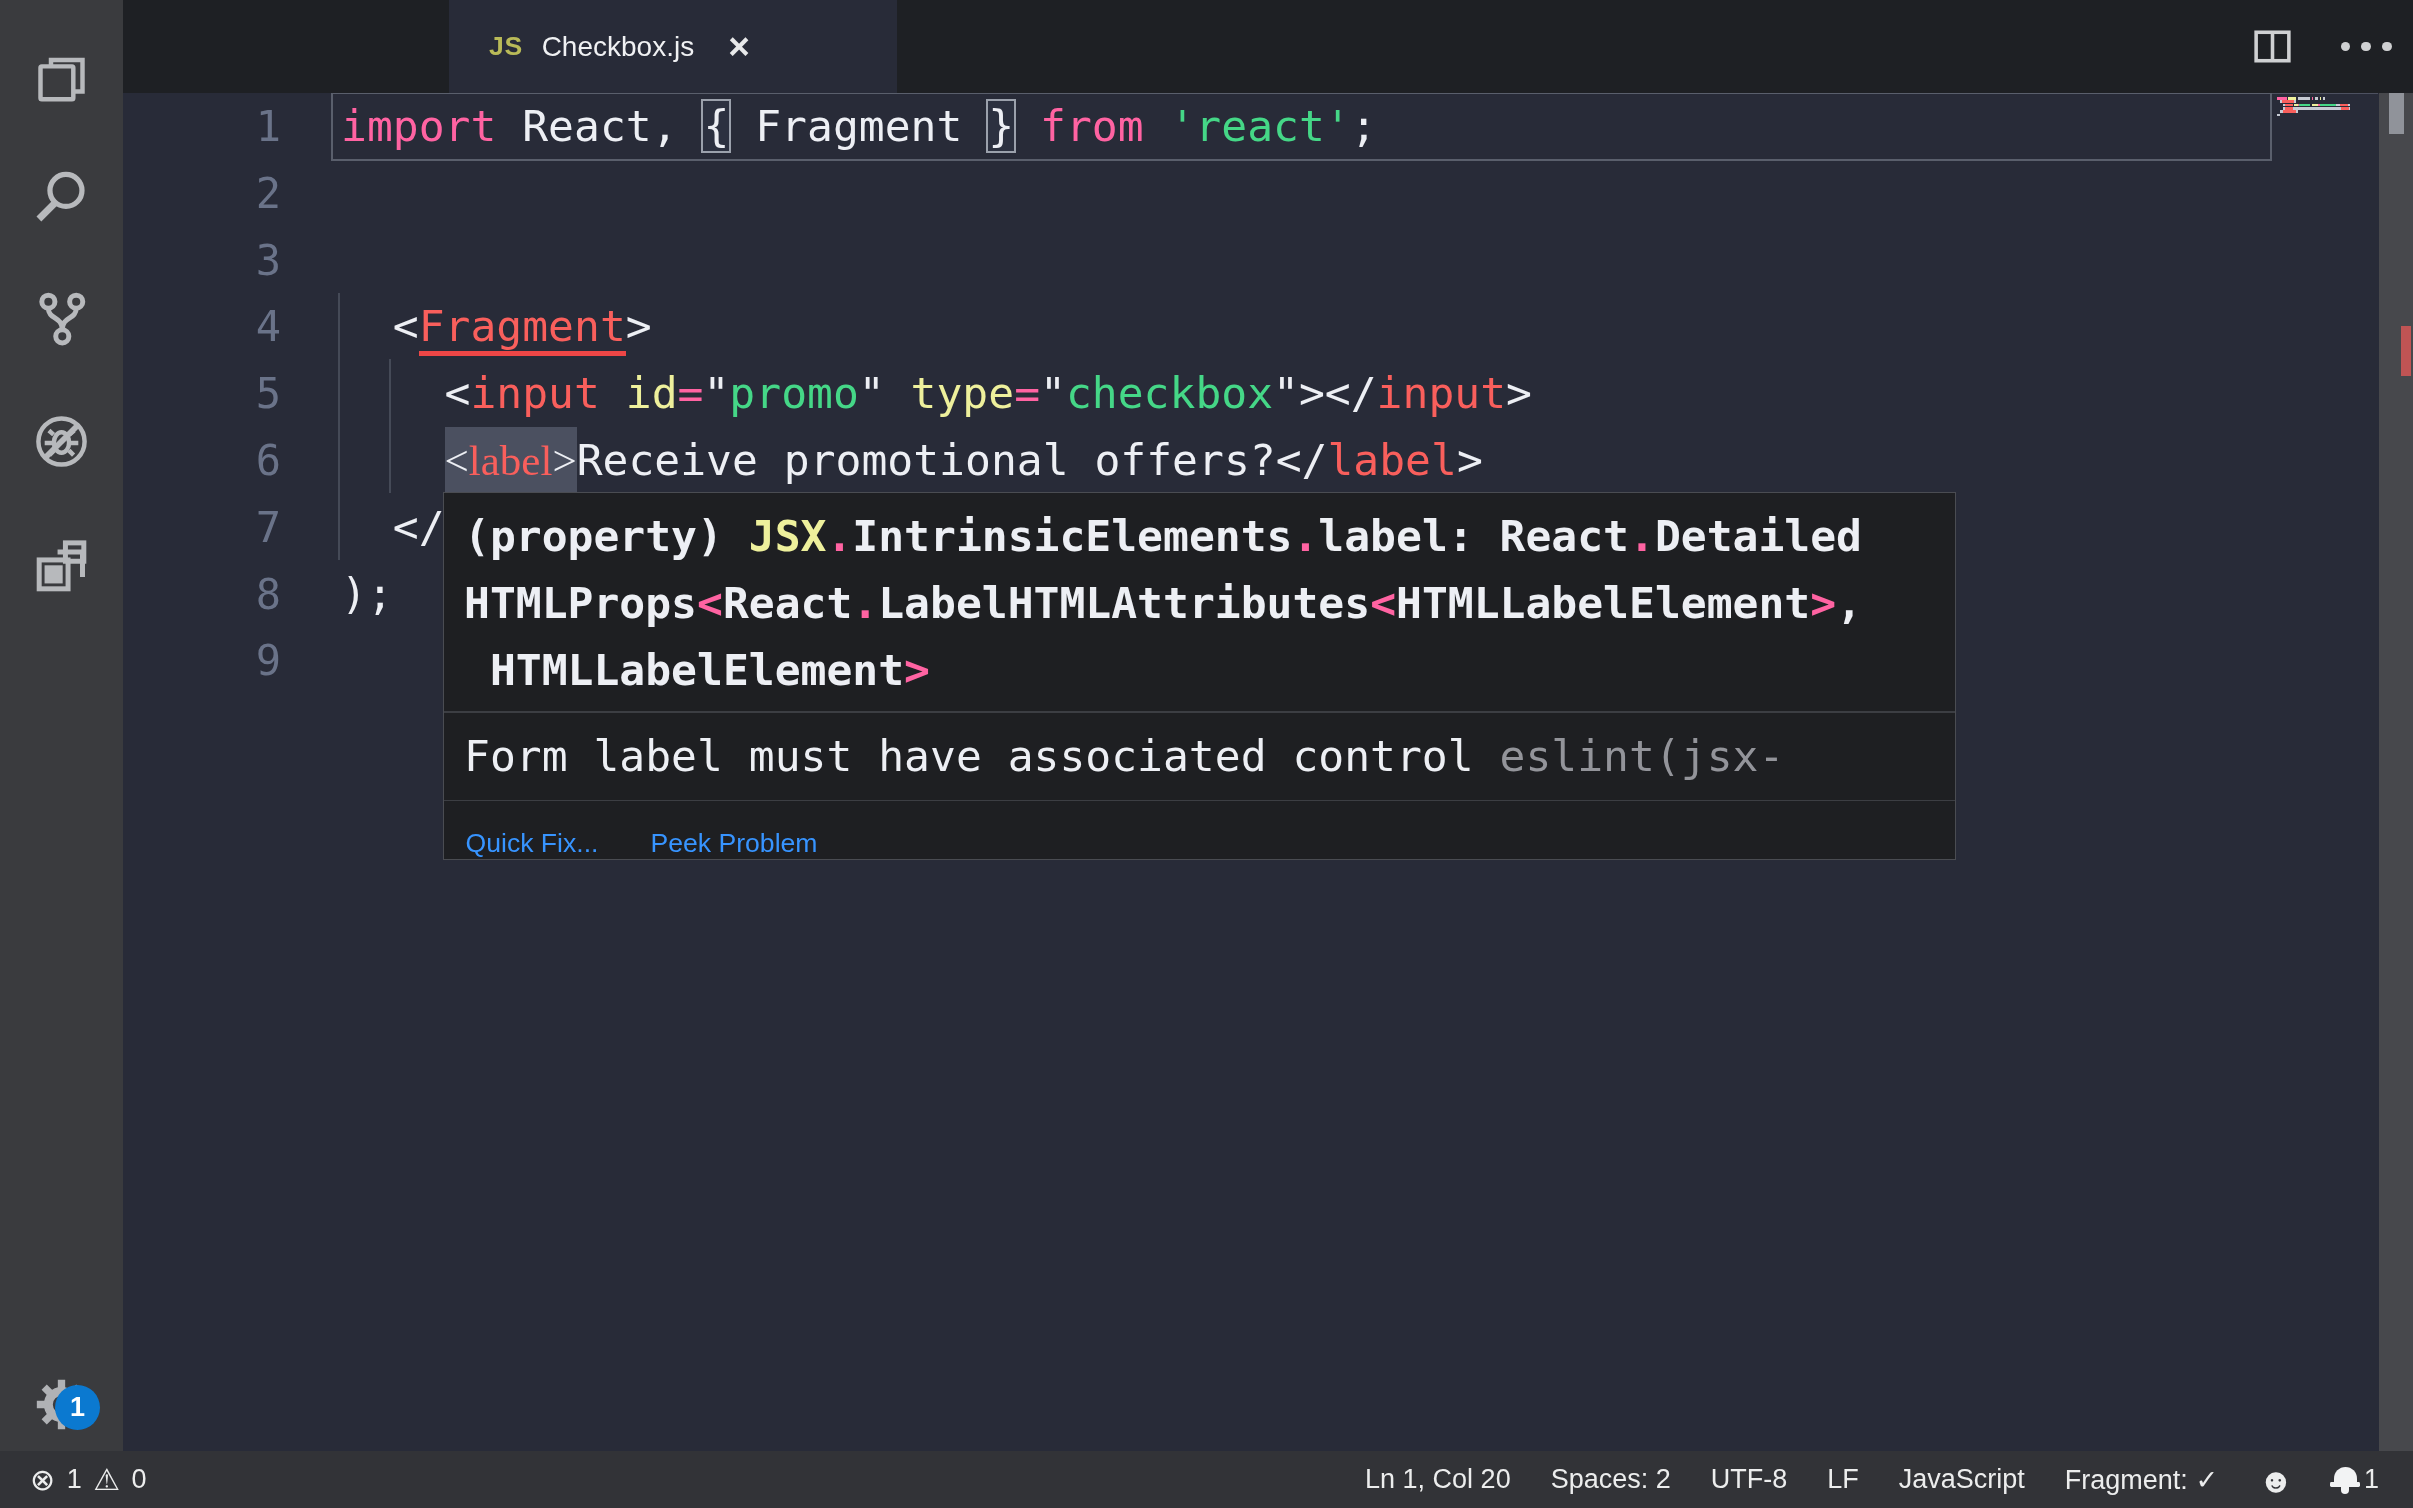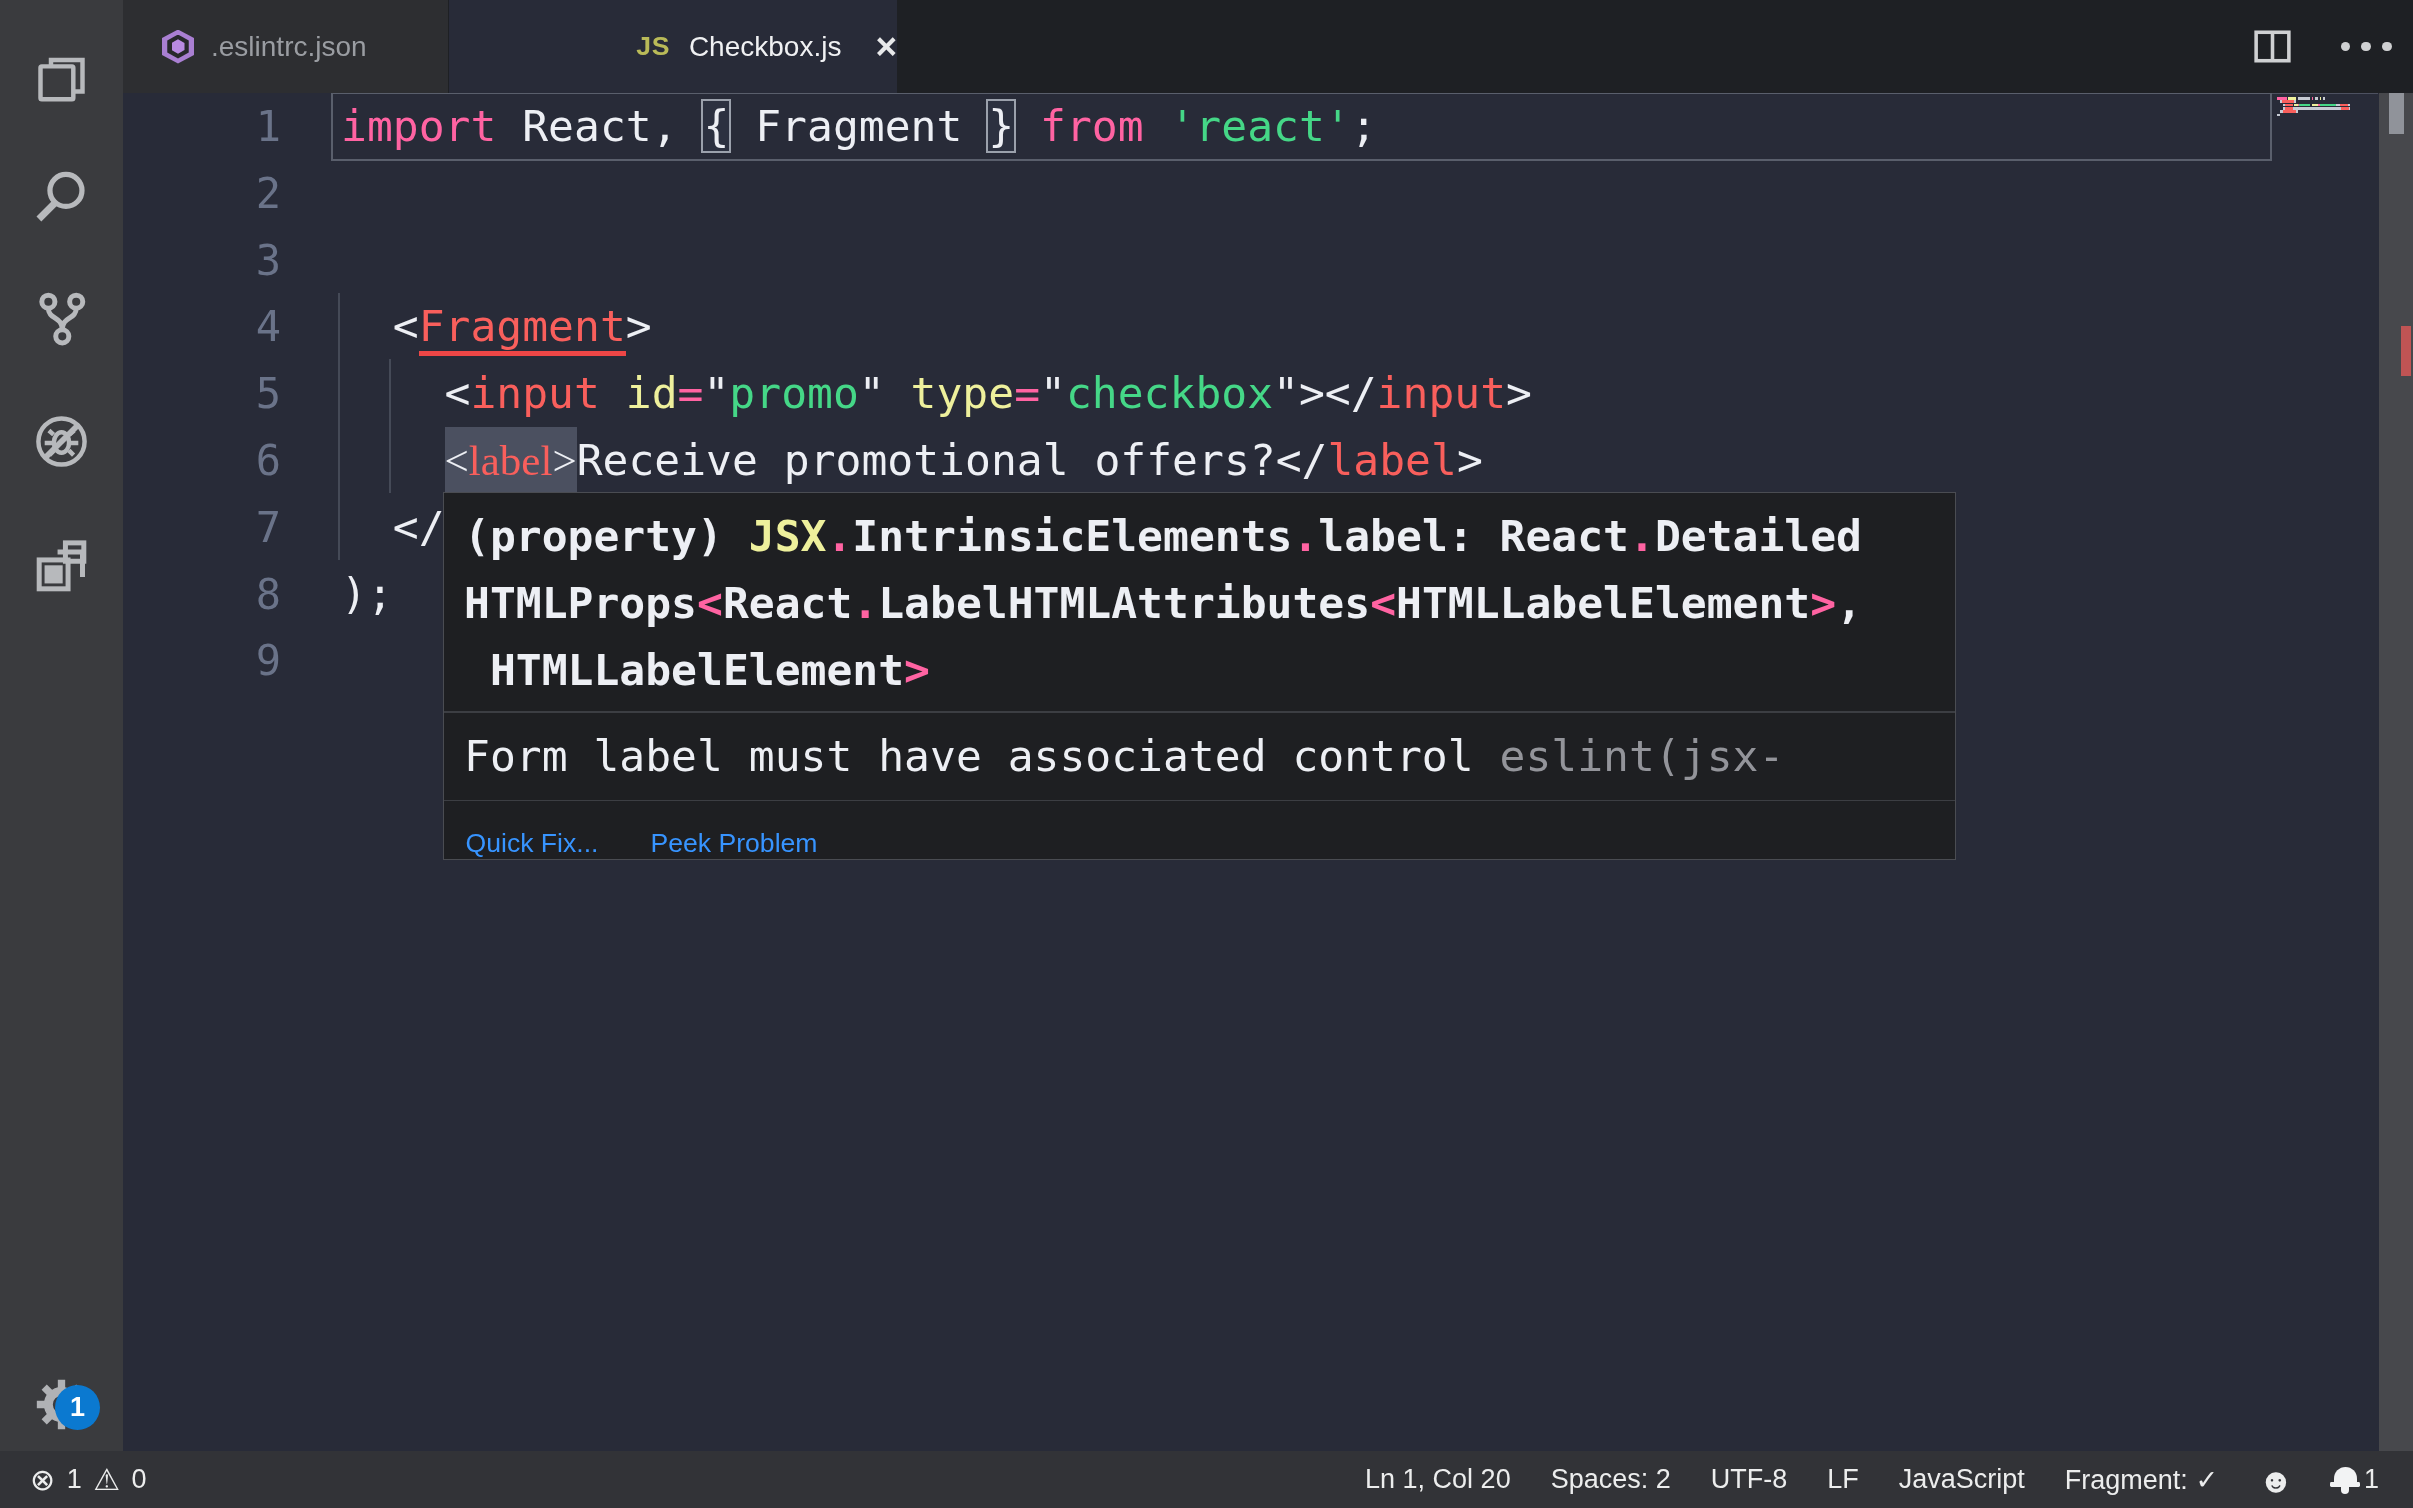--- a/index.html
+++ b/index.html
@@ -8,21 +8,21 @@
   
   #activity-bar { position:absolute; left:0; top:0; width:123px; height:1452px; background:#3a3b3e; z-index:6; }
   .act-item { position:absolute; left:0; width:123px; height:101px; display:flex; align-items:center; justify-content:center; }
   .act-item svg { width:63px; height:63px; }
   #settings-badge { position:absolute; left:55px; top:1385px; width:45px; height:45px; border-radius:50%; background:#0b79d0; color:#fff; font-size:27px; font-weight:bold; display:flex; align-items:center; justify-content:center; z-index:2; }
 
   
   #tab-bar { position:absolute; left:123px; top:0; right:0; height:93px; background:#1e2024; z-index:5; }
   .tab { position:absolute; top:0; height:93px; display:flex; align-items:center; }
   #tab-eslintrc { left:0; width:325px; background:#2d2e31; padding-left:39px; }
-  #tab-checkbox { left:326px; width:448px; background:#282b38; padding-left:40px;justify-content:flex-end; }
+  #tab-checkbox { left:326px; width:448px; background:#282b38; padding-left:40px; }
   .tab-label { font-size:28px; }
   #tab-eslintrc .tab-label { color:#9a9da2; margin-left:17px; }
   #tab-checkbox .tab-label { color:#f0f1f3; margin-left:18.7px; }
   .js-badge { color:#b9ba58; font-weight:bold; font-size:26.6px; letter-spacing:0.7px; }
   .close-x { color:#e8e9ea; font-size:37px; font-weight:bold; margin-left:34px; line-height:1; }
   .hexagon { width:32px; height:34px; clip-path:polygon(50% 0,100% 25%,100% 75%,50% 100%,0 75%,0 25%); background:#a97fd2; display:flex; align-items:center; justify-content:center; }
   .hexagon .hex2 { width:21.5px; height:24px; clip-path:polygon(50% 0,100% 25%,100% 75%,50% 100%,0 75%,0 25%); background:#27282c; display:flex; align-items:center; justify-content:center; }
   .hexagon .hex3 { width:13px; height:14.4px; clip-path:polygon(50% 0,100% 25%,100% 75%,50% 100%,0 75%,0 25%); background:#b88ae2; }
   #editor-actions { position:absolute; right:21.5px; top:0; height:93px; display:flex; align-items:center; gap:50px; }
   .dots { display:flex; gap:11.5px; }
@@ -119,28 +119,20 @@
   <div class="act-item" style="top:1354px">
     <svg viewBox="0 0 24 24" fill="none" stroke="#b0b2b5">
       <circle cx="12" cy="12" r="5" stroke-width="3.4"></circle>
       <path stroke-width="2.8" d="M12 2.6 v3.2 M12 18.2 v3.2 M2.6 12 h3.2 M18.2 12 h3.2 M5.4 5.4 l2.2 2.2 M16.4 16.4 l2.2 2.2 M18.6 5.4 l-2.2 2.2 M7.6 16.4 l-2.2 2.2"></path>
     </svg>
   </div>
   <div id="settings-badge">1</div>
 </div>
 
 <div id="tab-bar">
-  <div class="tab" id="tab-eslintrc">
-    <div class="hexagon">
-        <div class="hex2">
-          <div class="hex3"></div>
-        </div>
-      </div>
-    <span class="tab-label">.eslintrc.json</span>
-  </div>
   <div class="tab" id="tab-checkbox">
     <span class="js-badge">JS</span>
     <span class="tab-label">Checkbox.js</span>
     <span class="close-x">×</span>
   </div>
   <div id="editor-actions">
     <svg width="37" height="33" viewBox="0 0 52 46">
       <rect x="3" y="3" width="46" height="40" fill="none" stroke="#cfd0d2" stroke-width="5"></rect>
       <line x1="26" y1="3" x2="26" y2="43" stroke="#cfd0d2" stroke-width="5"></line>
     </svg>

